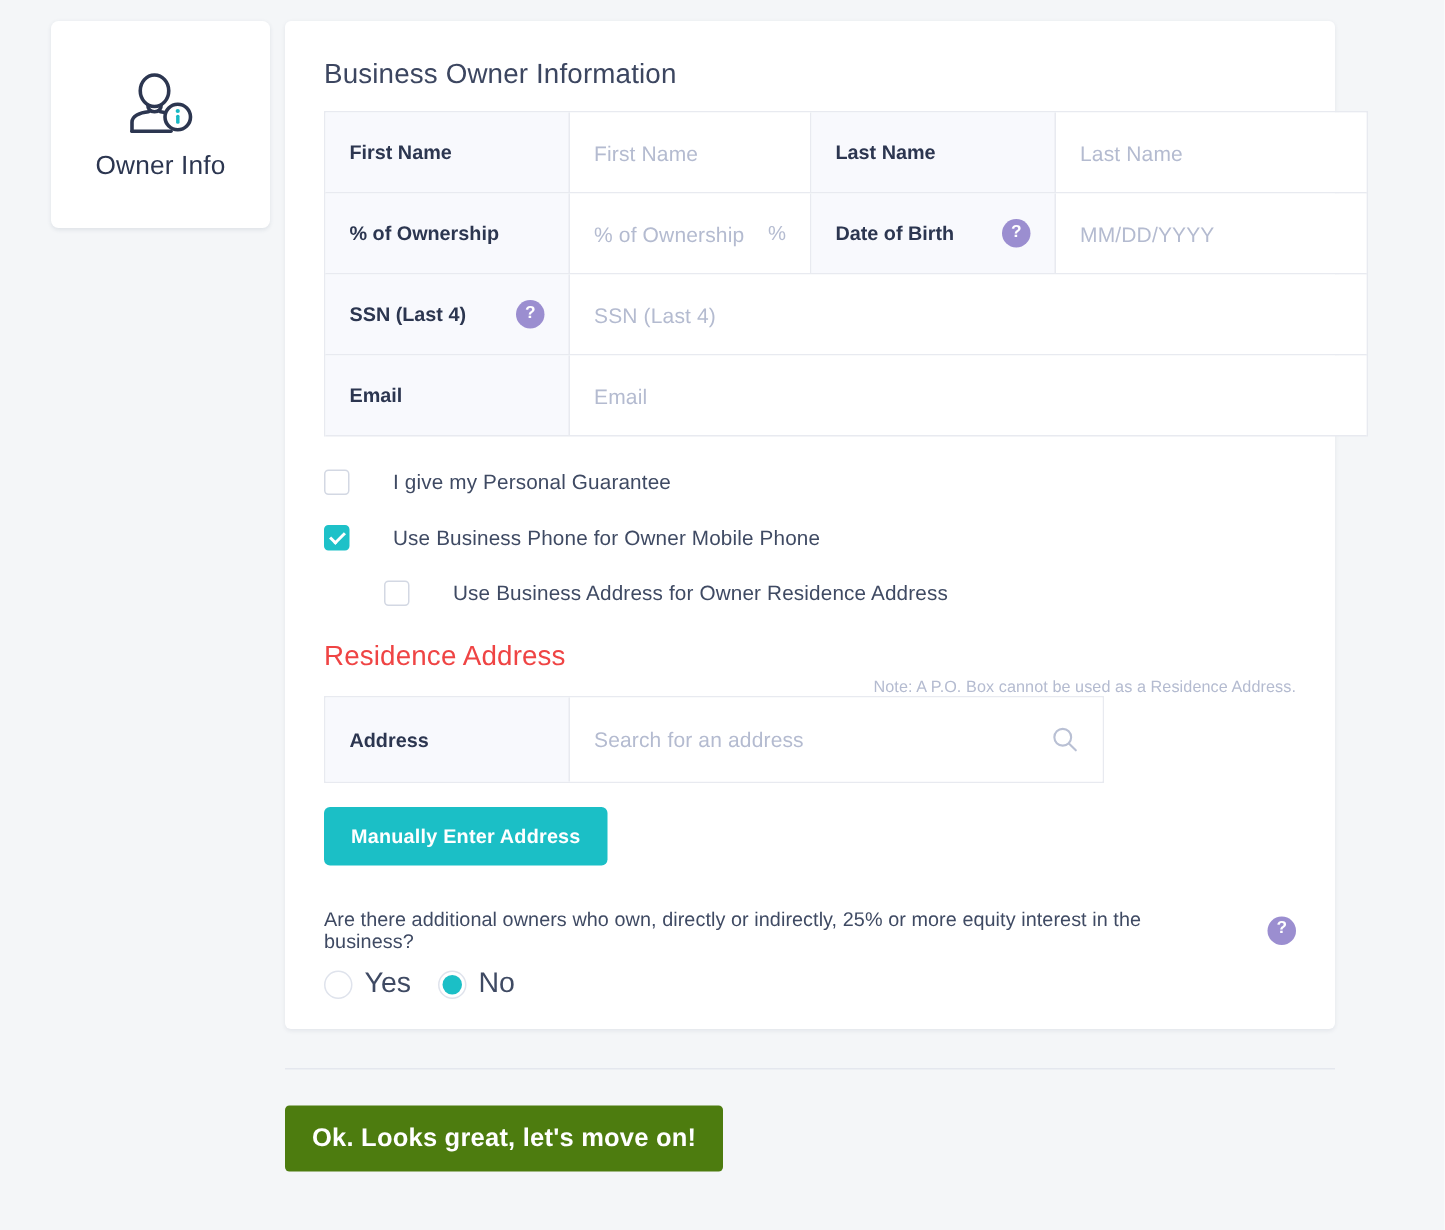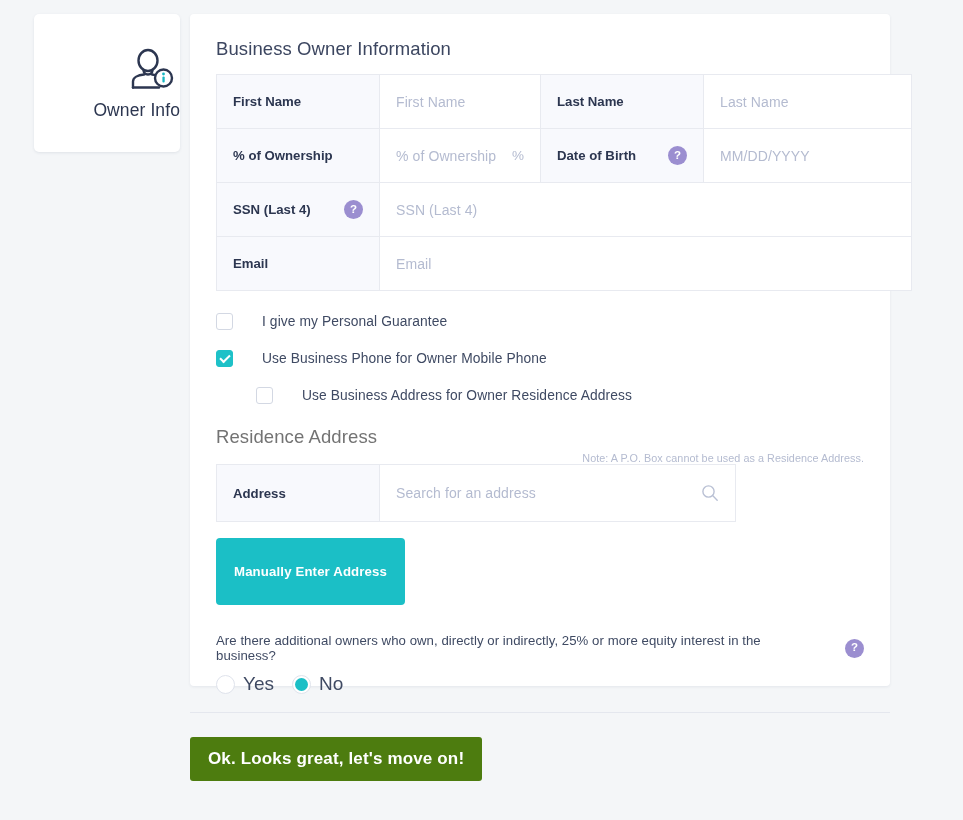--- a/index.html
+++ b/index.html
@@ -25,21 +25,21 @@
     position: absolute;
     left: 34px;
     top: 14px;
     width: 146px;
     height: 138px;
     background: #ffffff;
     border-radius: 5px;
     box-shadow: 0 1px 3px rgba(40,55,85,0.10);
     display: flex;
     flex-direction: column;
-    align-items: flex-end;
+    align-items: center;
     justify-content: center;
   }
   .step-card .icon-wrap {
     width: 56px;
     height: 50px;
     display: flex;
     align-items: center;
     justify-content: center;
     margin-bottom: 4px;
   }
@@ -188,21 +188,21 @@
   }
 
   
   .residence-head {
     margin-top: 22px;
     position: relative;
     height: 38px;
   }
   .residence-title {
     font-size: 18.5px;
-    color: #737373;
+    color: #ef4444;
     font-weight: 400;
     margin: 0;
     letter-spacing: 0.1px;
   }
   .residence-note {
     position: absolute;
     right: 0;
     bottom: 0;
     font-size: 10.8px;
     color: #b4bbd0;
@@ -225,21 +225,21 @@
 
   .btn-manual {
     margin-top: 16px;
     background: #1bbfc6;
     color: #ffffff;
     border: none;
     border-radius: 4px;
     font-family: "Liberation Sans", sans-serif;
     font-size: 13.2px;
     font-weight: bold;
-    padding: 26px 18px;
+    padding: 12px 18px;
     letter-spacing: 0.15px;
     cursor: pointer;
     display: inline-block;
   }
 
   
   .owners-question {
     margin-top: 28px;
     font-size: 13.2px;
     color: #3f4a63;

